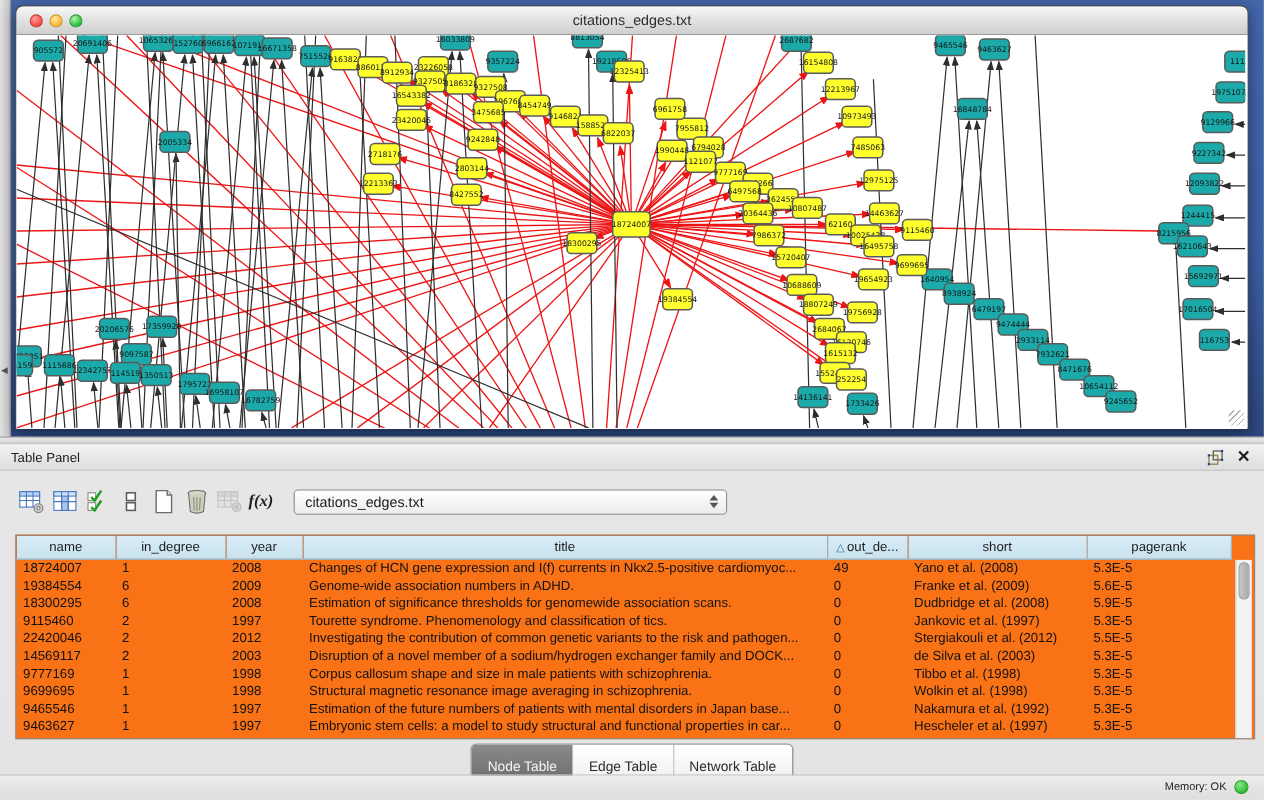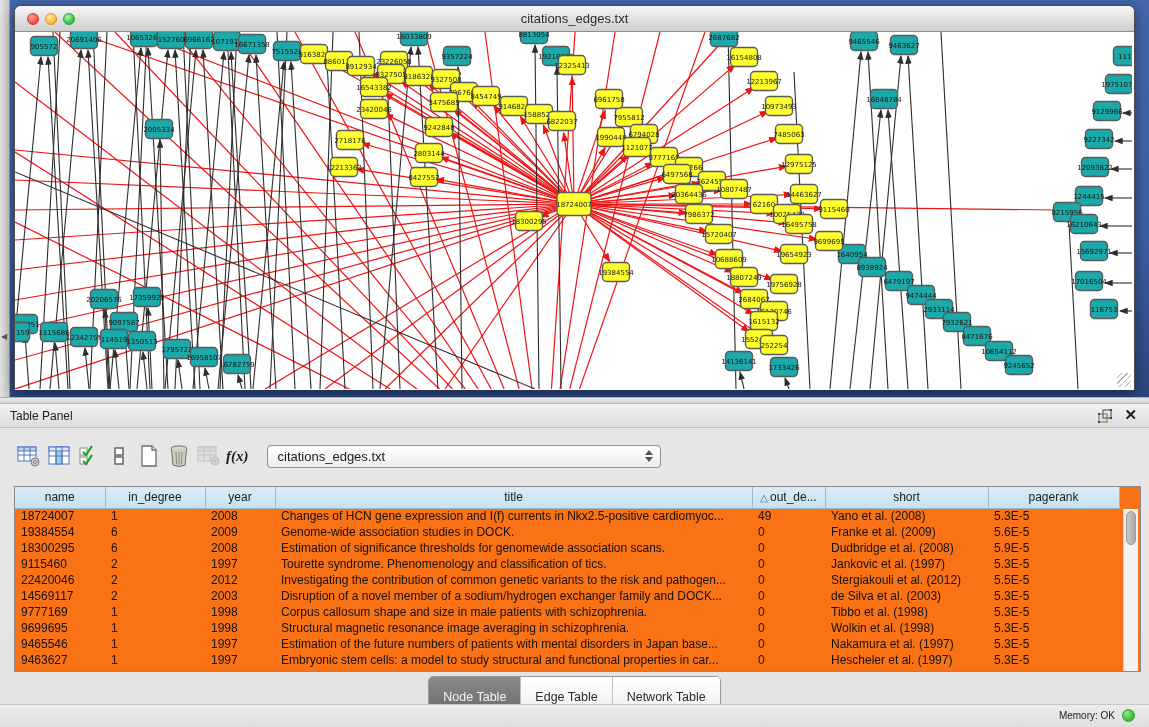--- a/index.html
+++ b/index.html
@@ -823,21 +823,21 @@
               <td>2008</td>
               <td>Changes of HCN gene expression and I(f) currents in Nkx2.5-positive cardiomyoc...</td>
               <td>49</td>
               <td>Yano et al. (2008)</td>
               <td>5.3E-5</td>
             </tr>
             <tr class="r">
               <td>19384554</td>
               <td>6</td>
               <td>2009</td>
-              <td>Genome-wide association studies in DOCK.</td>
+              <td>Genome-wide association numbers in ADHD.</td>
               <td>0</td>
               <td>Franke et al. (2009)</td>
               <td>5.6E-5</td>
             </tr>
             <tr class="r">
               <td>18300295</td>
               <td>6</td>
               <td>2008</td>
               <td>Estimation of significance thresholds for genomewide association scans.</td>
               <td>0</td>
@@ -888,21 +888,21 @@
               <td>0</td>
               <td>Wolkin et al. (1998)</td>
               <td>5.3E-5</td>
             </tr>
             <tr class="r">
               <td>9465546</td>
               <td>1</td>
               <td>1997</td>
               <td>Estimation of the future numbers of patients with mental disorders in Japan base...</td>
               <td>0</td>
-              <td>Nakamura et al. (1997)</td>
+              <td>Nakamura et al. (1992)</td>
               <td>5.3E-5</td>
             </tr>
             <tr class="r">
               <td>9463627</td>
               <td>1</td>
               <td>1997</td>
               <td>Embryonic stem cells: a model to study structural and functional properties in car...</td>
               <td>0</td>
               <td>Hescheler et al. (1997)</td>
               <td>5.3E-5</td>

